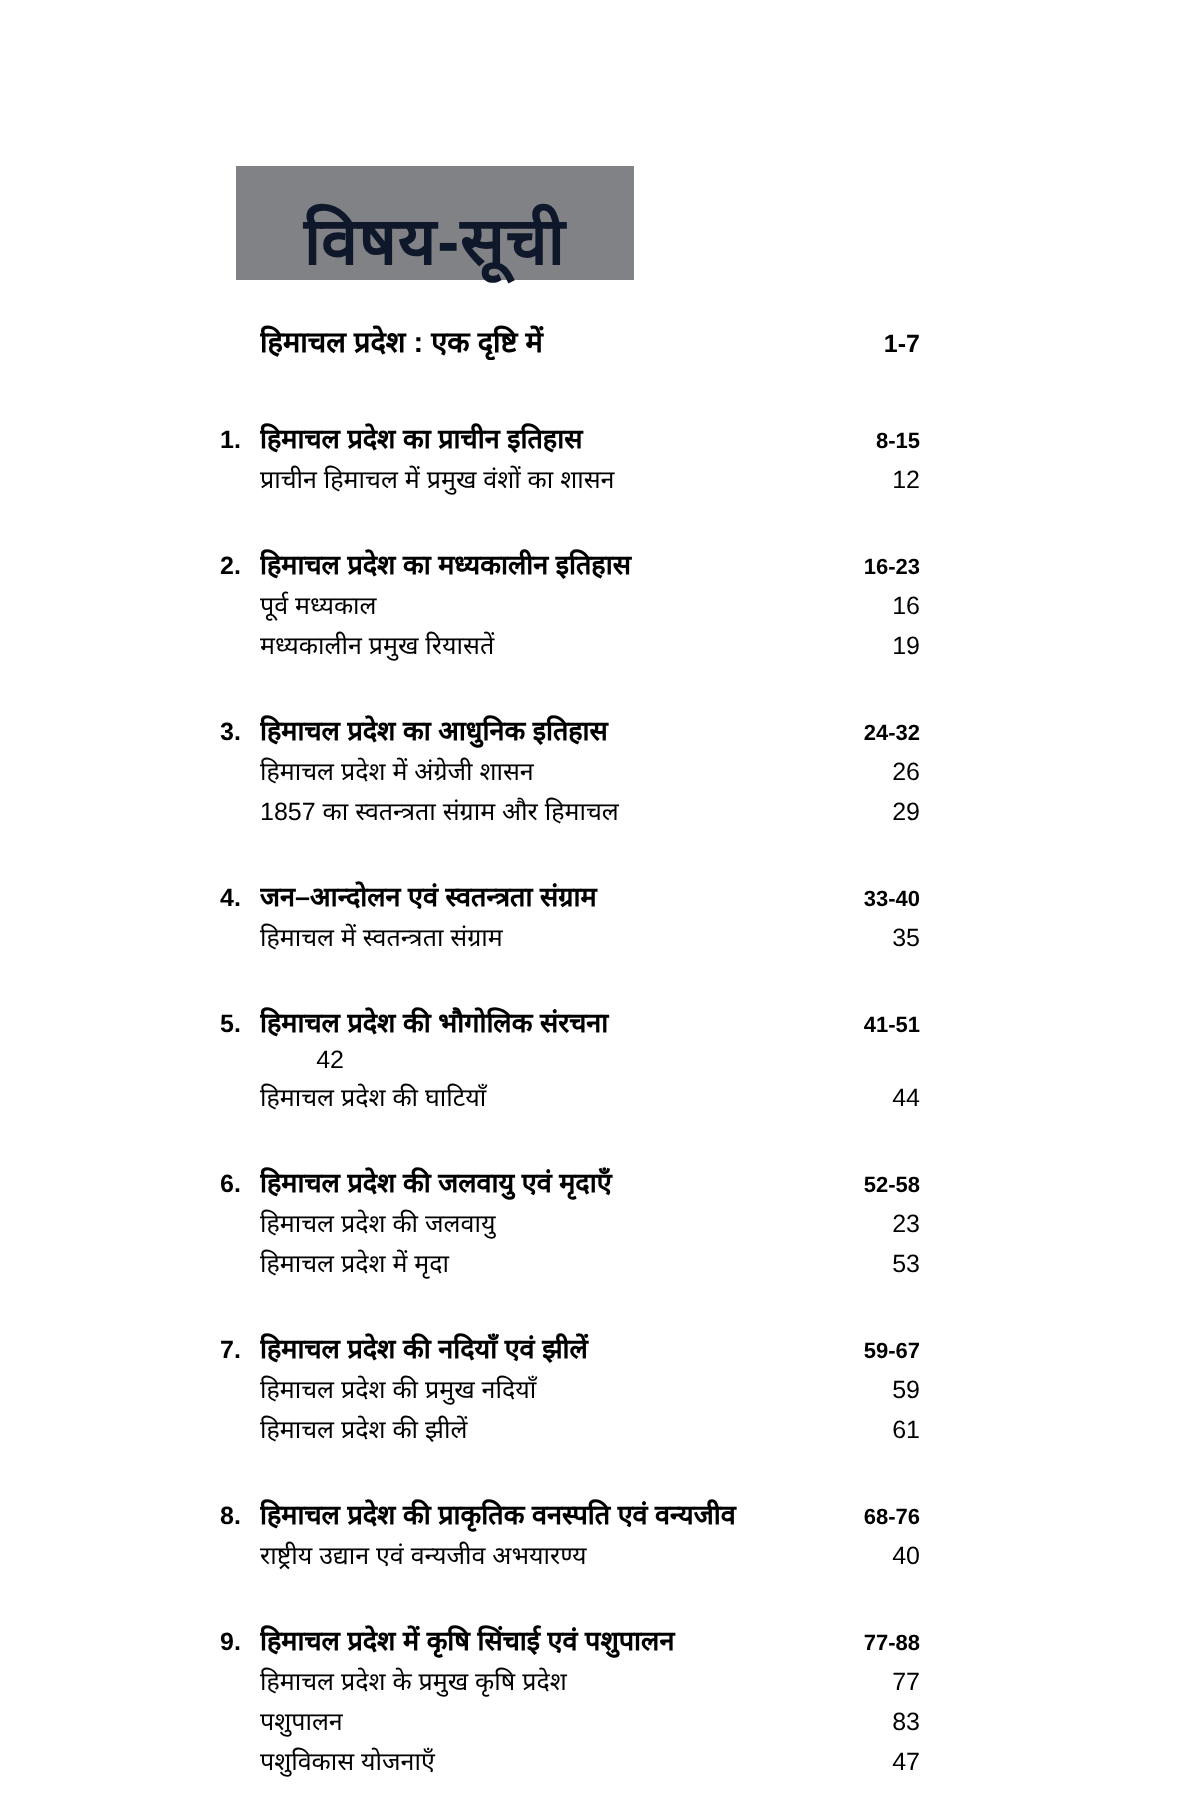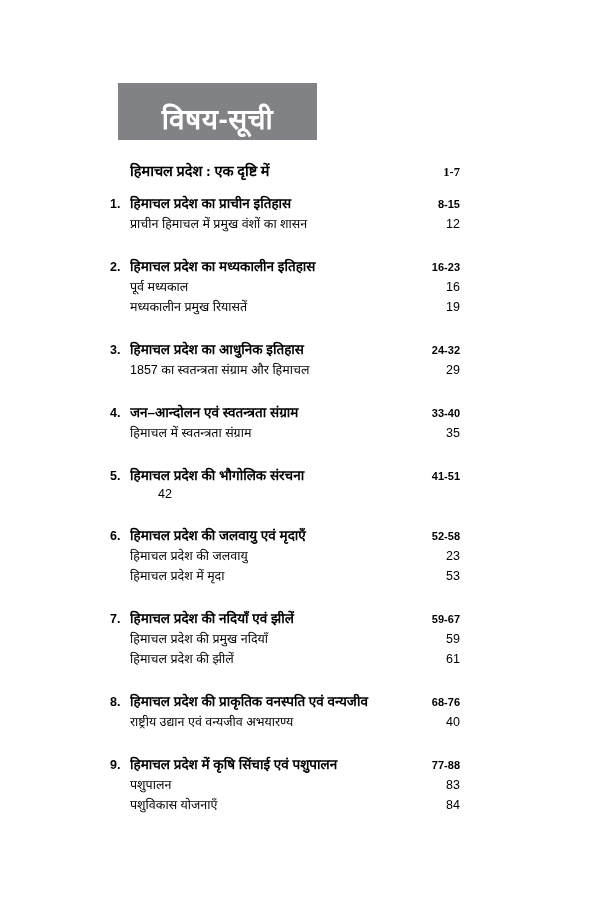--- a/index.html
+++ b/index.html
@@ -32,22 +32,22 @@
     top: 83px;
     width: 199px;
     height: 57px;
     background: #808285;
     display: flex;
     align-items: center;
     justify-content: center;
     box-sizing: border-box;
   }
   .title-banner .title-text {
-    color: #ffffff;
-    font-size: 28px;
+    color: #0f172a;
+    font-size: 33px;
     font-weight: bold;
     line-height: 1;
     letter-spacing: 0.5px;
     white-space: nowrap;
     padding-bottom: 3px;
     margin-top: 20px;
   }
 
   
   .toc {
@@ -80,22 +80,21 @@
 
   .toc-row .pg {
     flex: 0 0 auto;
     text-align: right;
     min-width: 42px;
     white-space: nowrap;
   }
 
   
   .row-header {
-    margin-bottom: 4px;
-    font-family: Liberation Serif, serif;
+    margin-bottom: 20px;
   }
   .row-header .label {
     font-size: 14.5px;
     font-weight: bold;
     padding-left: 0;
   }
   .row-header .pg {
     font-size: 12.5px;
     font-weight: bold;
   }
@@ -183,20 +182,25 @@
           </div>
         </div>
         <div class="chapter-group">
           <div class="toc-row row-chapter">
             <span class="num">3.</span>
             <span class="label">हिमाचल प्रदेश का आधुनिक इतिहास</span>
             <span class="pg">24-32</span>
           </div>
           <div class="toc-row row-sub">
             <span class="num"></span>
+            <span class="label">हिमाचल प्रदेश में अंग्रेजी शासन</span>
+            <span class="pg">26</span>
+          </div>
+          <div class="toc-row row-sub">
+            <span class="num"></span>
             <span class="label">1857 का स्वतन्त्रता संग्राम और हिमाचल</span>
             <span class="pg">29</span>
           </div>
         </div>
         <div class="chapter-group">
           <div class="toc-row row-chapter">
             <span class="num">4.</span>
             <span class="label">जन–आन्दोलन एवं स्वतन्त्रता संग्राम</span>
             <span class="pg">33-40</span>
           </div>
@@ -209,20 +213,25 @@
         <div class="chapter-group">
           <div class="toc-row row-chapter">
             <span class="num">5.</span>
             <span class="label">हिमाचल प्रदेश की भौगोलिक संरचना</span>
             <span class="pg">41-51</span>
           </div>
           <div class="toc-row row-sub">
             <span class="num"></span>
             <span class="pg">42</span>
           </div>
+          <div class="toc-row row-sub">
+            <span class="num"></span>
+            <span class="label">हिमाचल प्रदेश की घाटियाँ</span>
+            <span class="pg">44</span>
+          </div>
         </div>
         <div class="chapter-group">
           <div class="toc-row row-chapter">
             <span class="num">6.</span>
             <span class="label">हिमाचल प्रदेश की जलवायु एवं मृदाएँ</span>
             <span class="pg">52-58</span>
           </div>
           <div class="toc-row row-sub">
             <span class="num"></span>
             <span class="label">हिमाचल प्रदेश की जलवायु</span>
@@ -264,26 +273,31 @@
           </div>
         </div>
         <div class="chapter-group">
           <div class="toc-row row-chapter">
             <span class="num">9.</span>
             <span class="label">हिमाचल प्रदेश में कृषि सिंचाई एवं पशुपालन</span>
             <span class="pg">77-88</span>
           </div>
           <div class="toc-row row-sub">
             <span class="num"></span>
+            <span class="label">हिमाचल प्रदेश के प्रमुख कृषि प्रदेश</span>
+            <span class="pg">77</span>
+          </div>
+          <div class="toc-row row-sub">
+            <span class="num"></span>
             <span class="label">पशुपालन</span>
             <span class="pg">83</span>
           </div>
           <div class="toc-row row-sub">
             <span class="num"></span>
             <span class="label">पशुविकास योजनाएँ</span>
-            <span class="pg">84</span>
+            <span class="pg">47</span>
           </div>
         </div>
       </div>
 
   </div>
 
 </div>
 
 </body></html>

